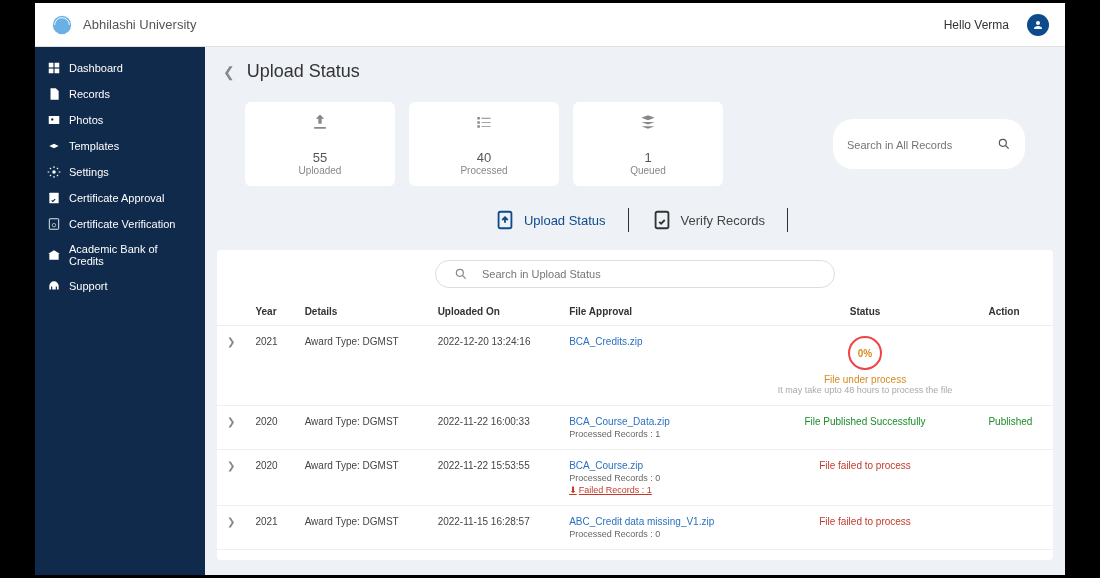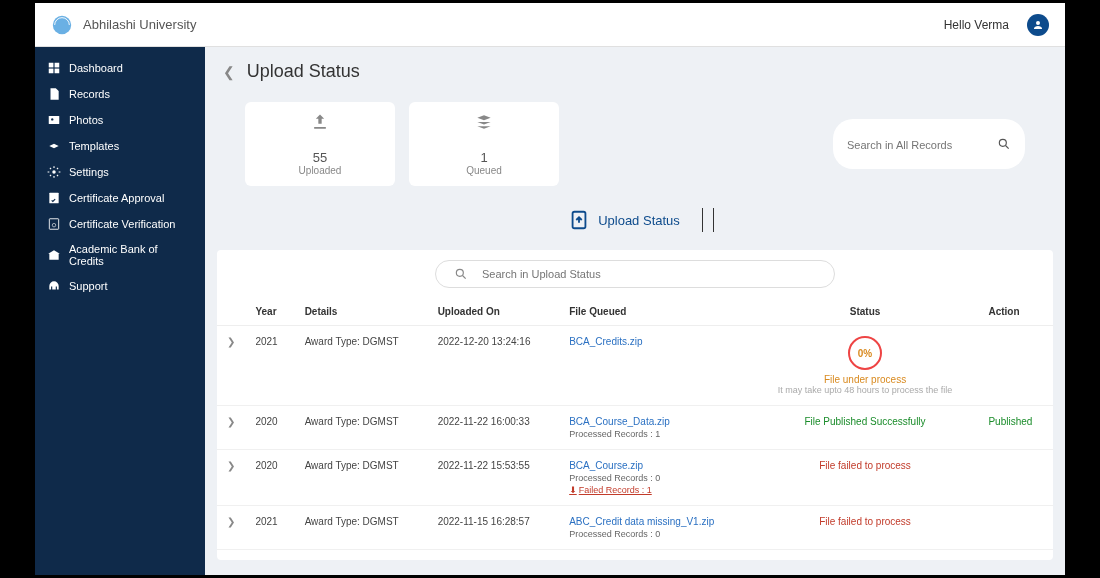--- a/index.html
+++ b/index.html
@@ -144,20 +144,29 @@
           <svg class="sc-icon" viewBox="0 0 24 24">
               <path d="M12 3l5 5h-3v6h-4V8H7zM5 18h14v2H5z"></path>
             </svg>
           <div class="sc-text">
               <div class="sc-num">55</div>
               <div class="sc-label">Uploaded</div>
             </div>
         </div>
         <div class="summary-card">
           <svg class="sc-icon" viewBox="0 0 24 24">
+              <path d="M4 6h3v3H4zM9 7h11v1H9zM4 11h3v3H4zM9 12h11v1H9zM4 16h3v3H4zM9 17h11v1H9z"></path>
+            </svg>
+          <div class="sc-text">
+              <div class="sc-num">40</div>
+              <div class="sc-label">Processed</div>
+            </div>
+        </div>
+        <div class="summary-card">
+          <svg class="sc-icon" viewBox="0 0 24 24">
               <path d="M12 4l8 3-8 3-8-3zM4 12l8 3 8-3M4 17l8 3 8-3"></path>
             </svg>
           <div class="sc-text">
               <div class="sc-num">1</div>
               <div class="sc-label">Queued</div>
             </div>
         </div>
         <div class="search-pill">
           <input placeholder="Search in All Records" style="">
           <svg width="14" height="14" viewBox="0 0 24 24" fill="#555">
@@ -168,40 +177,47 @@
       </div>
       <div class="tabs-row">
         <div class="tab active">
           <svg class="tab-icon" viewBox="0 0 24 24" fill="none" stroke="#0d4b8c" stroke-width="2">
               <rect x="5" y="3" width="14" height="18" rx="2"></rect>
               <path d="M12 15V9M9 12l3-3 3 3"></path>
             </svg>
           <span>Upload Status</span>
         </div>
         <div class="tab-div"></div>
+        <div class="tab">
+          <svg class="tab-icon" viewBox="0 0 24 24" fill="none" stroke="#333" stroke-width="2">
+              <rect x="5" y="3" width="14" height="18" rx="2"></rect>
+              <path d="M9 14l2 2 4-4"></path>
+            </svg>
+          <span>Verify Records</span>
+        </div>
         <div class="tab-div"></div>
       </div>
       <div class="content-card">
         <div class="inner-search">
           <div class="inner-search-box">
             <svg width="14" height="14" viewBox="0 0 24 24" fill="#888">
                 <circle cx="10" cy="10" r="6" fill="none" stroke="#888" stroke-width="2"></circle>
                 <path d="M15 15l5 5" stroke="#888" stroke-width="2"></path>
               </svg>
             <input placeholder="Search in Upload Status" style="">
           </div>
         </div>
         <table>
           <thead>
               <tr>
             <th style="width:24px"></th>
             <th>Year</th>
             <th>Details</th>
             <th>Uploaded On</th>
-            <th>File Queued</th>
+            <th>File Approval</th>
             <th class="status-col">Status</th>
             <th>Action</th>
           </tr>
             </thead>
           <tbody id="tbody">
               <tr>
                 <td><span class="exp">❯</span></td>
                 <td>2021</td>
                 <td>Award Type: DGMST</td>
                 <td>2022-12-20 13:24:16</td>

